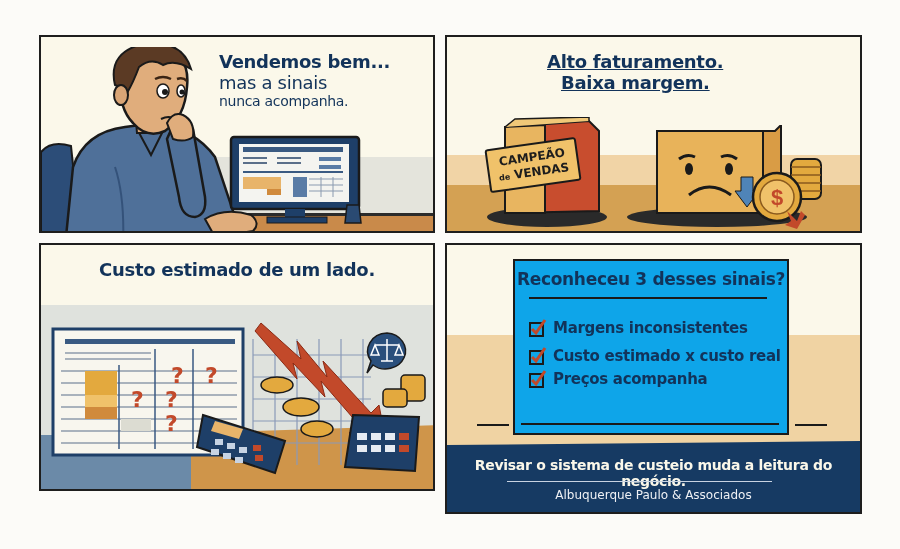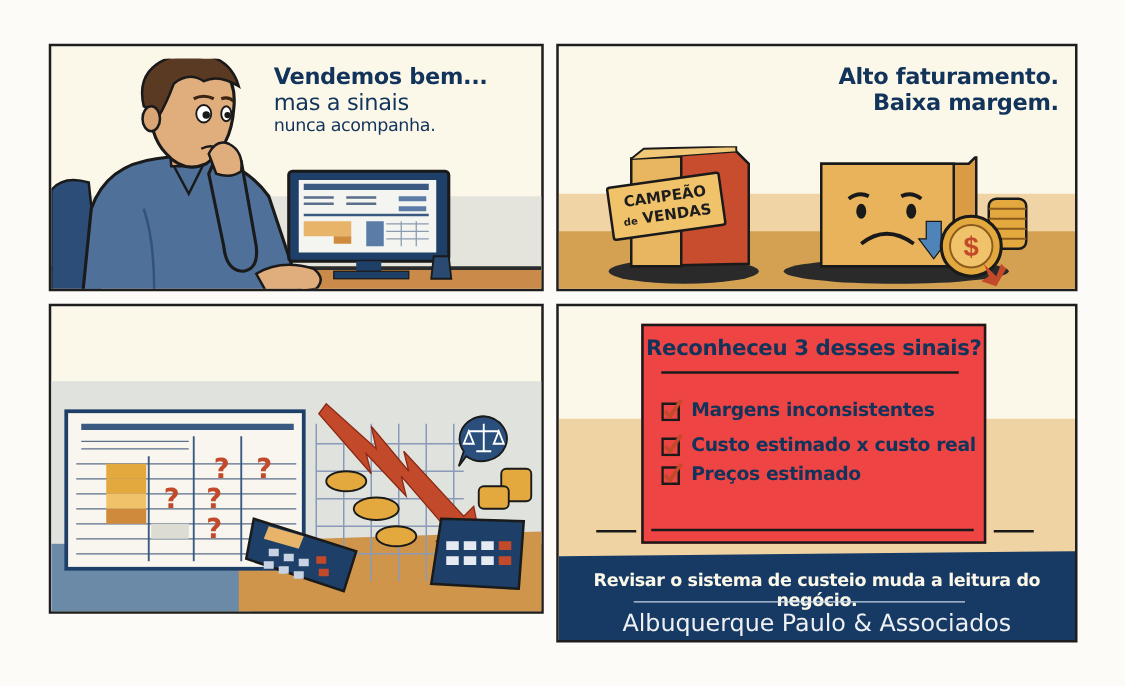--- a/index.html
+++ b/index.html
@@ -113,21 +113,21 @@
   </svg>
 
   <svg width="80" height="80" viewBox="0 0 80 80" style="left:300px;top:118px">
     <rect x="44" y="4" width="30" height="40" rx="6" fill="#e3a93e" stroke="#1a1a1a" stroke-width="2"></rect>
     <path d="M44 12 H74 M44 20 H74 M44 28 H74 M44 36 H74" stroke="#8a5a1e" stroke-width="1.5"></path>
     <circle cx="30" cy="42" r="24" fill="#e3a93e" stroke="#1a1a1a" stroke-width="2.5"></circle>
     <circle cx="30" cy="42" r="17" fill="#f0c26a" stroke="#8a5a1e" stroke-width="1.5"></circle>
     <text x="30" y="50" font-size="22" text-anchor="middle" fill="#c2492a" font-weight="bold" font-family="Liberation Sans, sans-serif">$</text>
     <path d="M40 56 L50 66 L54 56 L58 60 L50 74 L38 70 L44 66Z" fill="#c2492a"></path>
   </svg>
-  <div class="cap navy" style="left:100px;top:14px;width:300px;text-align:right;font-size:18px;">
+  <div class="cap navy" style="left:100px;top:14px;width:300px;text-align:left;font-size:18px;text-decoration:underline;">
     <div>Alto faturamento.</div>
     <div style="padding-left:14px">Baixa margem.</div>
   </div>
 </div>
 
 <div class="panel p3">
   <svg width="396" height="248" viewBox="0 0 396 248">
     <rect x="0" y="60" width="396" height="130" fill="#dfe2dd"></rect>
     <path d="M0 190 L160 190 L160 248 L0 248Z" fill="#6b8aa8"></path>
     <path d="M150 188 L396 180 L396 248 L150 248Z" fill="#cf954a"></path>
@@ -194,31 +194,32 @@
         <rect x="14" y="32" width="10" height="7"></rect>
         <rect x="28" y="32" width="10" height="7"></rect>
         <rect x="42" y="32" width="10" height="7"></rect>
       </g>
     <g fill="#c2492a">
         <rect x="56" y="20" width="10" height="7"></rect>
         <rect x="56" y="32" width="10" height="7"></rect>
       </g>
   </svg>
   <div class="cap navy" style="left:0;top:14px;width:392px;text-align:center;font-size:18px;">
+    <div>Custo estimado de um lado.</div>
   </div>
 </div>
 
 <div class="panel p4">
   <svg width="417" height="271" viewBox="0 0 417 271">
     <rect x="0" y="90" width="417" height="110" fill="#f0d3a3"></rect>
     <path d="M0 200 L417 196 L417 271 L0 271Z" fill="#163a63"></path>
     <path d="M30 180 H62 M348 180 H380" stroke="#1a1a1a" stroke-width="2"></path>
   </svg>
 
-  <div style="position:absolute;left:66px;top:14px;width:276px;height:176px;background:#ef4444;border:2.5px solid #1a1a1a;">
+  <div style="position:absolute;left:66px;top:14px;width:276px;height:176px;background:#0ea5e9;border:2.5px solid #1a1a1a;">
     <div class="navy" style="position:absolute;left:0;right:0;top:8px;text-align:center;font-size:17px;font-weight:bold;letter-spacing:-0.3px">Reconheceu 3 desses sinais?</div>
     <div style="position:absolute;left:14px;right:20px;top:36px;height:2px;background:#1a1a1a"></div>
     <div style="position:absolute;left:14px;top:48px">
       <div style="display:flex;align-items:flex-end;height:28px">
         <svg width="18" height="18" viewBox="0 0 18 18" style="position:static">
             <rect x="1" y="4" width="13" height="13" fill="none" stroke="#1a1a1a" stroke-width="2"></rect>
             <path d="M3 10 L7 14 L16 1" stroke="#c2492a" stroke-width="3" fill="none"></path>
           </svg>
         <span class="navy" style="margin-left:6px;font-size:15px;font-weight:bold;letter-spacing:-0.3px">Margens inconsistentes</span>
       </div>
@@ -227,22 +228,22 @@
             <rect x="1" y="4" width="13" height="13" fill="none" stroke="#1a1a1a" stroke-width="2"></rect>
             <path d="M3 10 L7 14 L16 1" stroke="#c2492a" stroke-width="3" fill="none"></path>
           </svg>
         <span class="navy" style="margin-left:6px;font-size:15px;font-weight:bold;letter-spacing:-0.3px">Custo estimado x custo real</span>
       </div>
       <div style="display:flex;align-items:center;height:28px">
         <svg width="18" height="18" viewBox="0 0 18 18" style="position:static">
             <rect x="1" y="4" width="13" height="13" fill="none" stroke="#1a1a1a" stroke-width="2"></rect>
             <path d="M3 10 L7 14 L16 1" stroke="#c2492a" stroke-width="3" fill="none"></path>
           </svg>
-        <span class="navy" style="margin-left:6px;font-size:15px;font-weight:bold;letter-spacing:-0.3px">Preços estimado</span>
+        <span class="navy" style="margin-left:6px;font-size:15px;font-weight:bold;letter-spacing:-0.3px">Preços acompanha</span>
       </div>
     </div>
     <div style="position:absolute;left:6px;right:8px;bottom:8px;height:2px;background:#1a1a1a"></div>
   </div>
 
   <div style="position:absolute;left:0;right:0;top:212px;text-align:center;color:#fbf8ea;font-size:14px;font-weight:bold;letter-spacing:-0.3px">Revisar o sistema de custeio muda a leitura do negócio.</div>
   <div style="position:absolute;left:60px;right:88px;top:236px;height:1px;background:#c8d3e2"></div>
-  <div style="position:absolute;left:0;right:0;top:243px;text-align:center;color:#eef0f4;font-size:19px">Albuquerque Paulo &amp; Associados</div>
+  <div style="position:absolute;left:0;right:0;top:243px;text-align:center;color:#eef0f4;font-size:12px">Albuquerque Paulo &amp; Associados</div>
 </div>
 
 </body></html>

